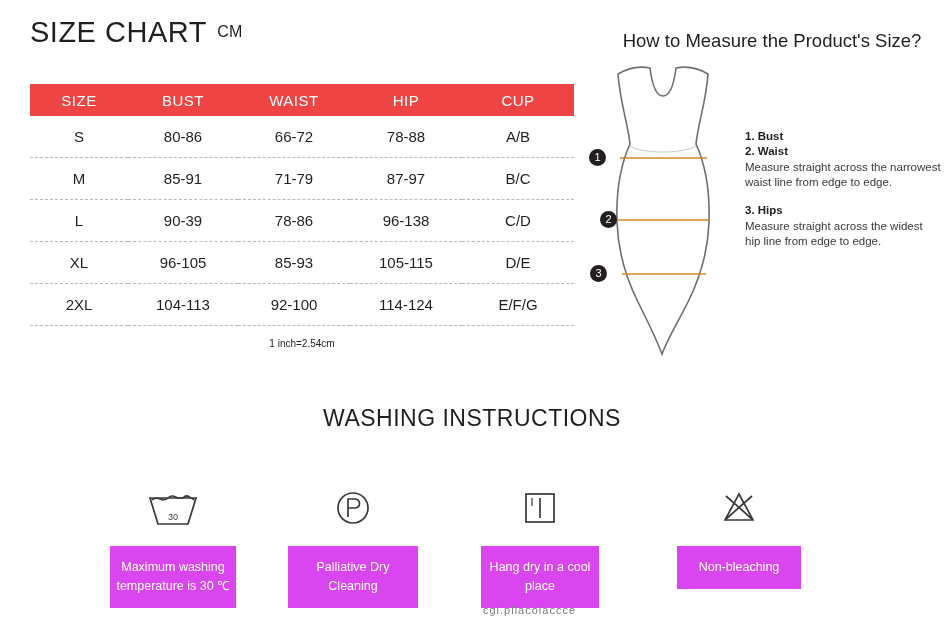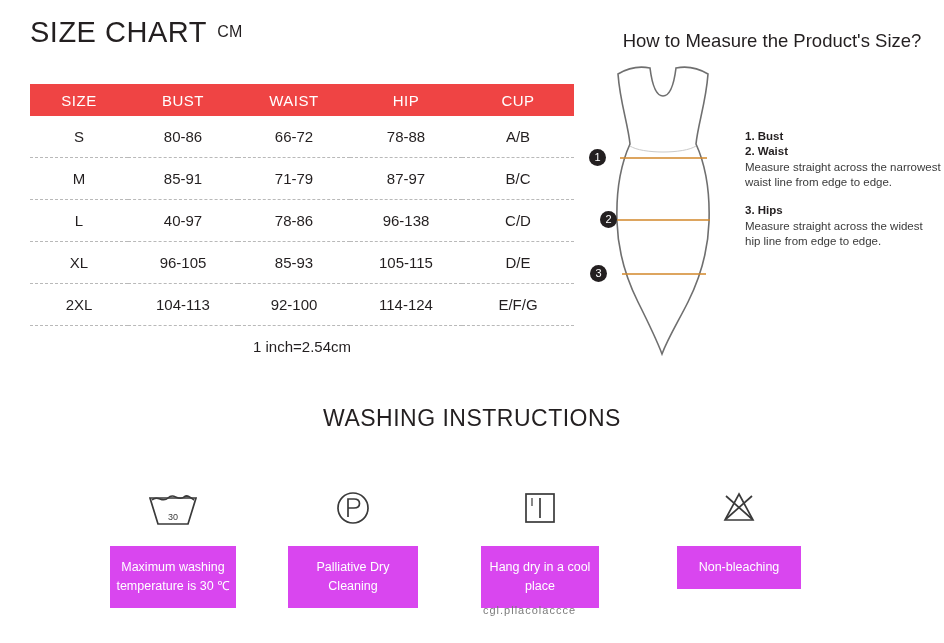--- a/index.html
+++ b/index.html
@@ -68,21 +68,21 @@
   #size-table col.c2 { width: 112px; }
   #size-table col.c3 { width: 112px; }
   #size-table col.c4 { width: 112px; }
 
   #inch-note {
     position: absolute;
     left: 30px;
     top: 338px;
     width: 544px;
     text-align: center;
-    font-size: 15px;
+    font-size: 10px;
     color: #231f20;
   }
 
   
   #measure-heading {
     position: absolute;
     left: 600px;
     top: 30px;
     width: 344px;
     text-align: center;
@@ -210,21 +210,21 @@
     </tr>
     <tr>
       <td>M</td>
       <td>85-91</td>
       <td>71-79</td>
       <td>87-97</td>
       <td>B/C</td>
     </tr>
     <tr>
       <td>L</td>
-      <td>40-97</td>
+      <td>90-39</td>
       <td>78-86</td>
       <td>96-138</td>
       <td>C/D</td>
     </tr>
     <tr>
       <td>XL</td>
       <td>96-105</td>
       <td>85-93</td>
       <td>105-115</td>
       <td>D/E</td>

